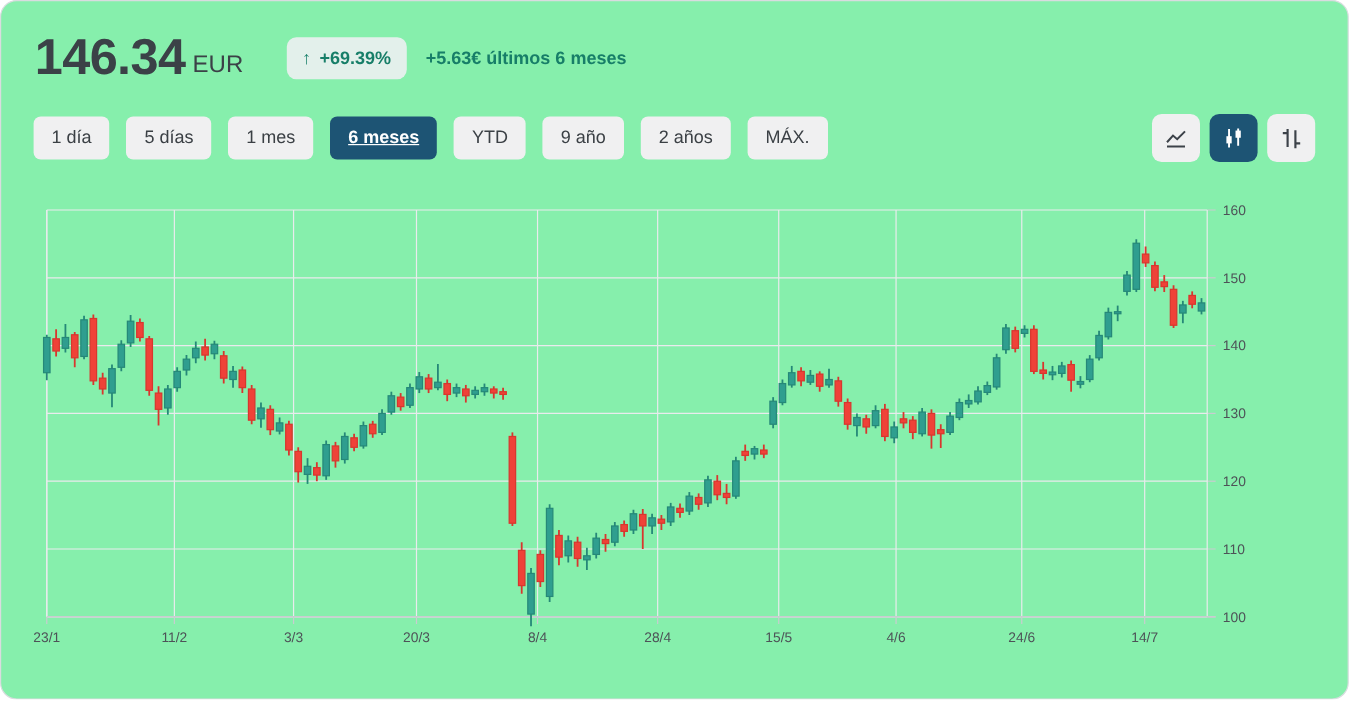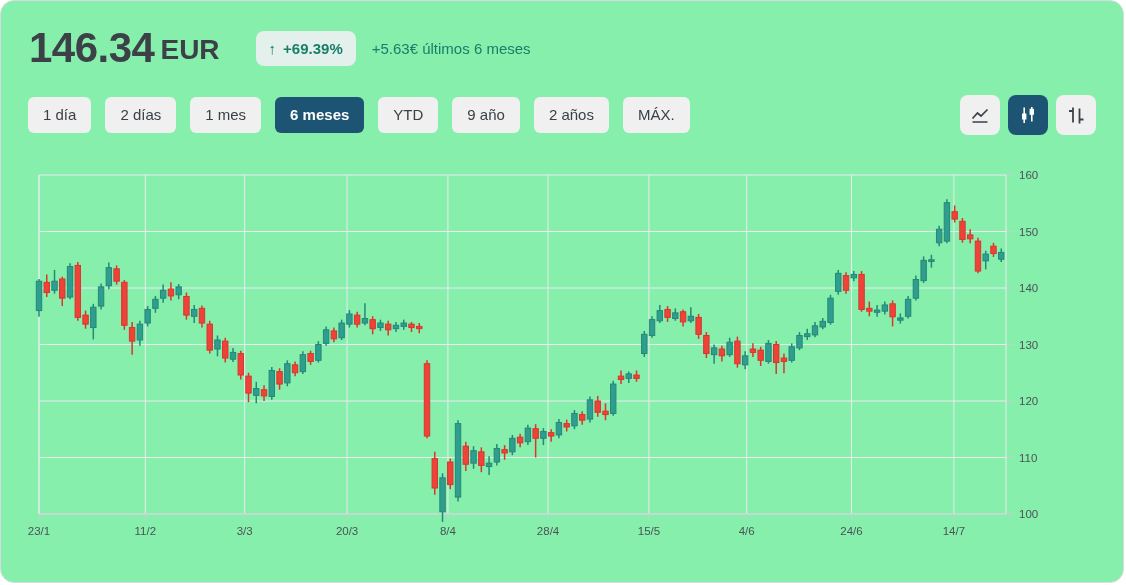--- a/index.html
+++ b/index.html
@@ -4,27 +4,27 @@
 <style>
   html,body{margin:0;padding:0;background:#ffffff;}
   body{font-family:"Liberation Sans", sans-serif; -webkit-font-smoothing:antialiased;}
   .card{
     position:relative; width:1124px; height:583px; background:#86efac;
     border:1px solid #d9dcdf; border-radius:14px; overflow:hidden; box-sizing:border-box;
   }
   
   .header{display:flex; align-items:center; padding:26px 28px 0 28px;}
   .price{font-size:42px; font-weight:700; color:#3b4147; letter-spacing:-0.5px; line-height:1;}
-  .currency{font-size:28px; font-weight:700; color:#3b4147; margin-left:6px; align-self:flex-end; padding-bottom:3px;}
+  .currency{font-size:20px; font-weight:400; color:#3b4147; margin-left:6px; align-self:flex-end; padding-bottom:3px;}
   .badge{
     display:inline-flex; align-items:center; gap:7px; margin-left:36px;
     padding:9px 13px; border-radius:8px; font-size:15px; font-weight:700;
   }
   .badge .arrow{font-weight:400; font-size:15px;}
-  .change-text{margin-left:16px; font-size:15px; font-weight:400;}
+  .change-text{margin-left:16px; font-size:15px; font-weight:700;}
   
   .controls{display:flex; align-items:center; padding:0 27px; margin-top:26px;}
   .range-btn{
     border:none; cursor:pointer; background:#f0f0f1; color:#3b4045;
     font-family:inherit; font-size:15px; font-weight:500;
     padding:9px 15px; border-radius:6px; line-height:1.25;
   }
   .range-btn.active{color:#ffffff; font-weight:600;}
   .icon-group{margin-left:auto; display:flex; gap:8px;}
   .icon-btn{
@@ -46,23 +46,23 @@
     <span class="badge" style="background: rgb(227, 240, 235); color: rgb(23, 126, 104);">
       <span class="arrow">↑</span>
       <span>+69.39%</span>
     </span>
     <span class="change-text" style="color: rgb(23, 126, 104);">+5.63€ últimos 6 meses</span>
   </div>
 
   <div class="controls">
     <div style="display:flex;gap:14px;" id="ranges">
         <button class="range-btn">1 día</button>
-        <button class="range-btn">2 días</button>
+        <button class="range-btn">5 días</button>
         <button class="range-btn">1 mes</button>
-        <button class="range-btn active" style="background: rgb(29, 84, 116);">6 meses</button>
+        <button class="range-btn active" style="background: rgb(29, 84, 116); text-decoration: underline;">6 meses</button>
         <button class="range-btn">YTD</button>
         <button class="range-btn">9 año</button>
         <button class="range-btn">2 años</button>
         <button class="range-btn">MÁX.</button>
       </div>
     <div class="icon-group" id="chart-type-buttons">
         <button class="icon-btn">
           <svg width="22" height="22" viewBox="0 0 22 22">
             <polyline points="3.5,14.5 8.5,9 12,12 18.5,5.5" fill="none" stroke="#3c4249" stroke-width="1.7"></polyline>
             <line x1="3.5" y1="18" x2="18.5" y2="18" stroke="#3c4249" stroke-width="1.7"></line>

